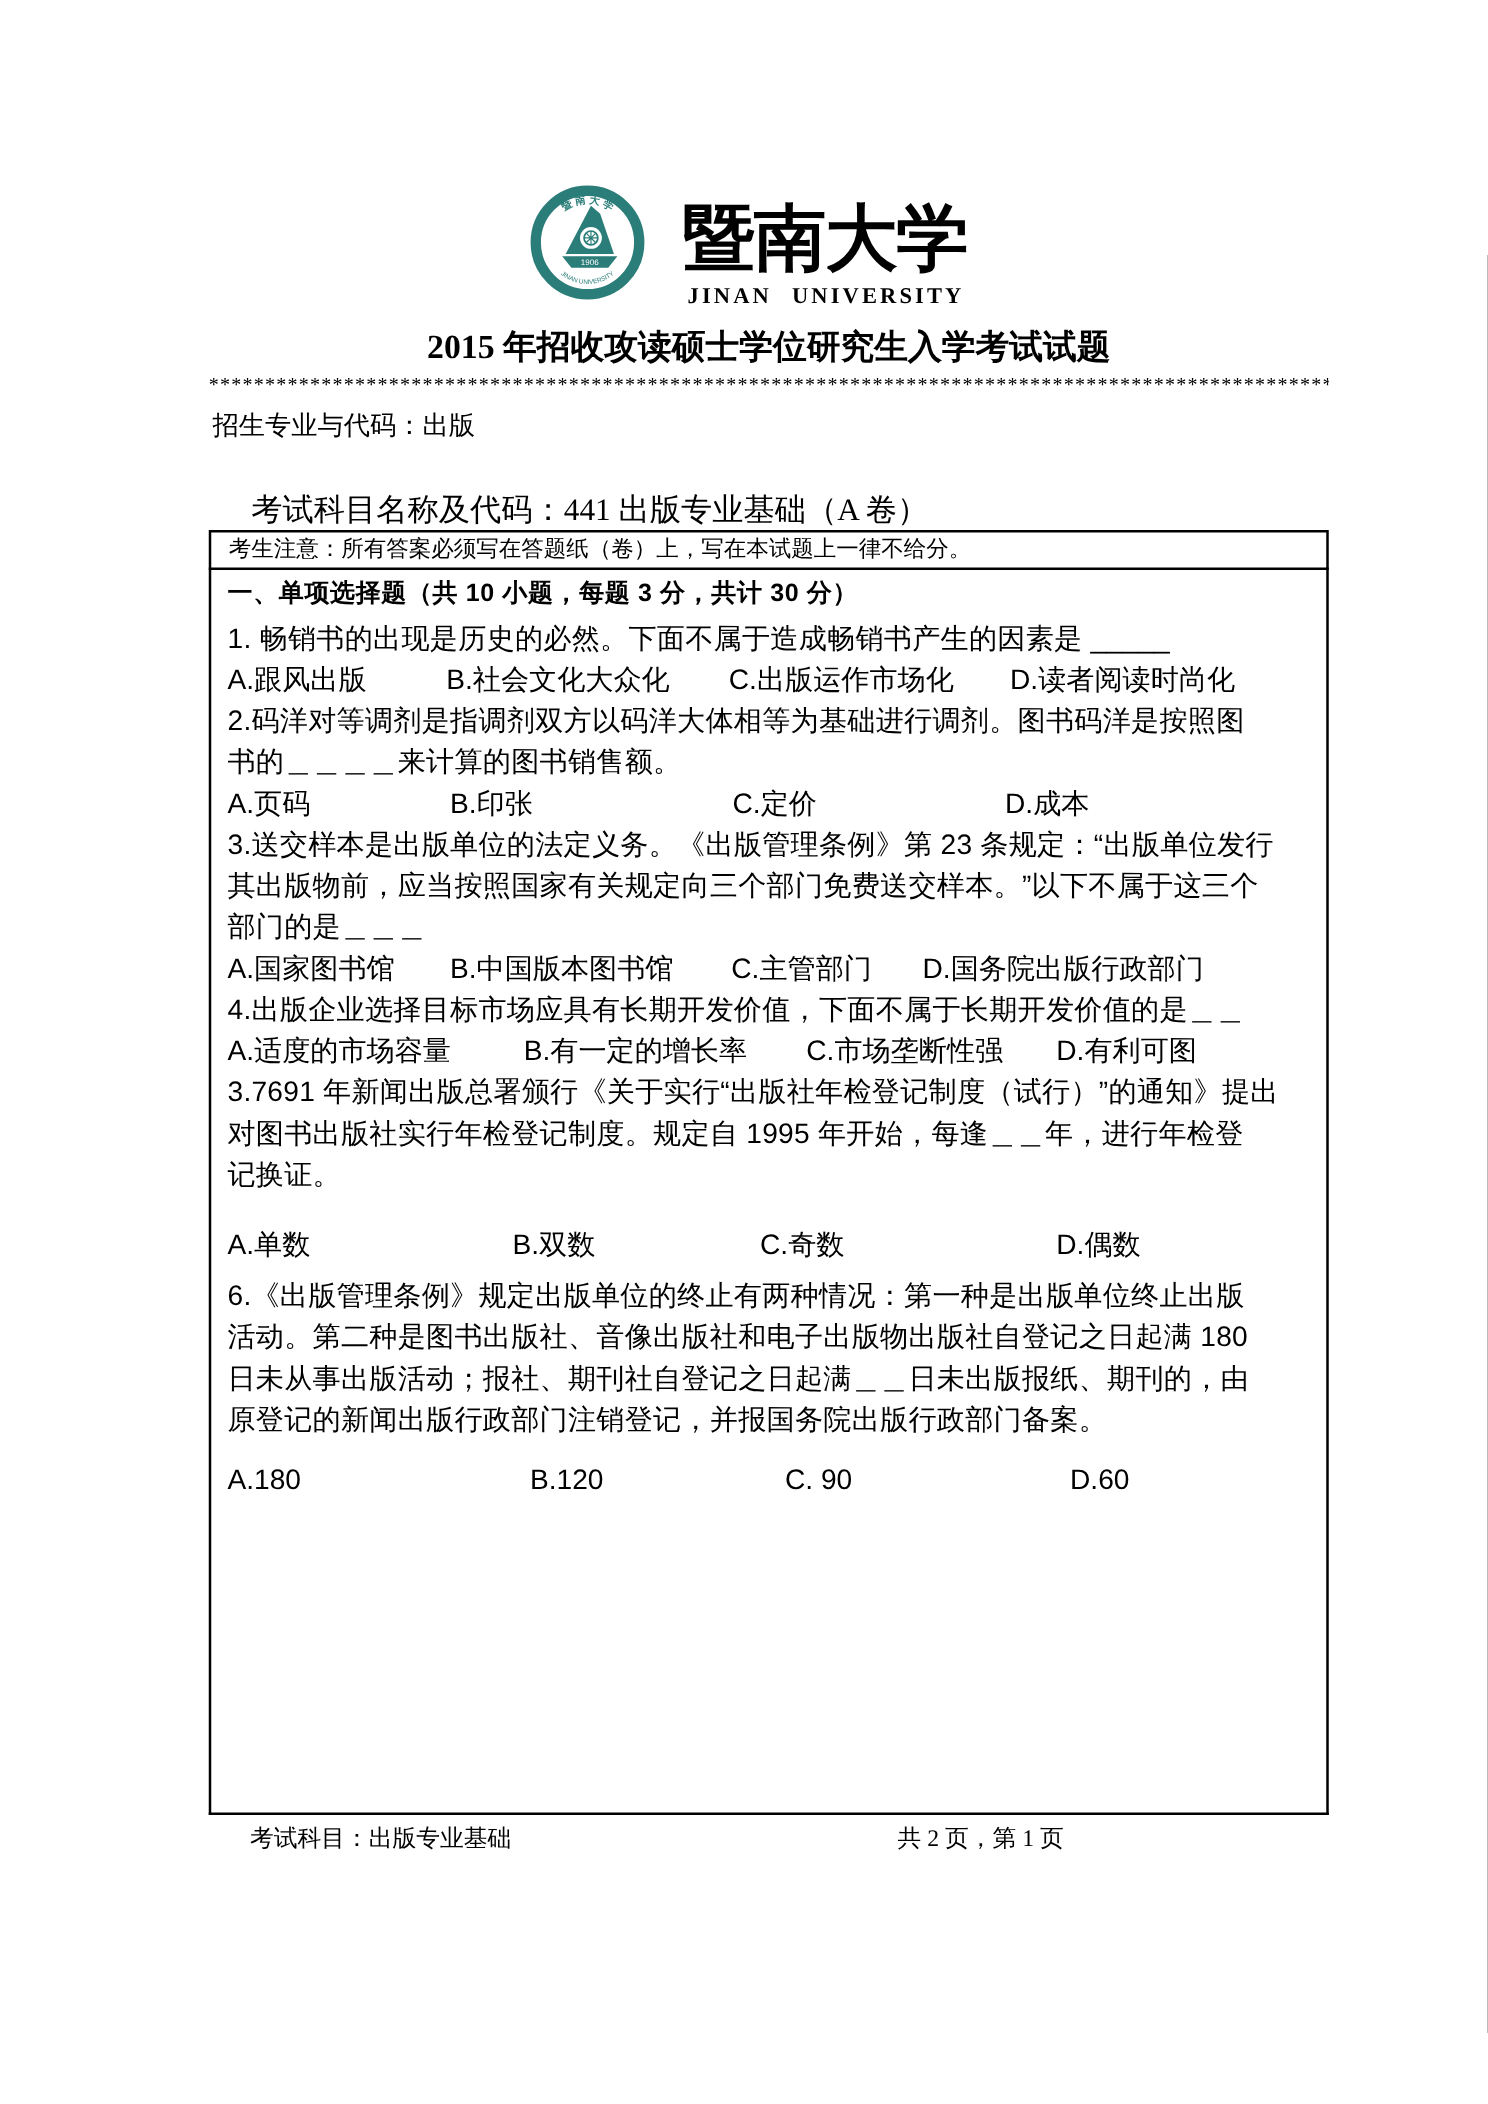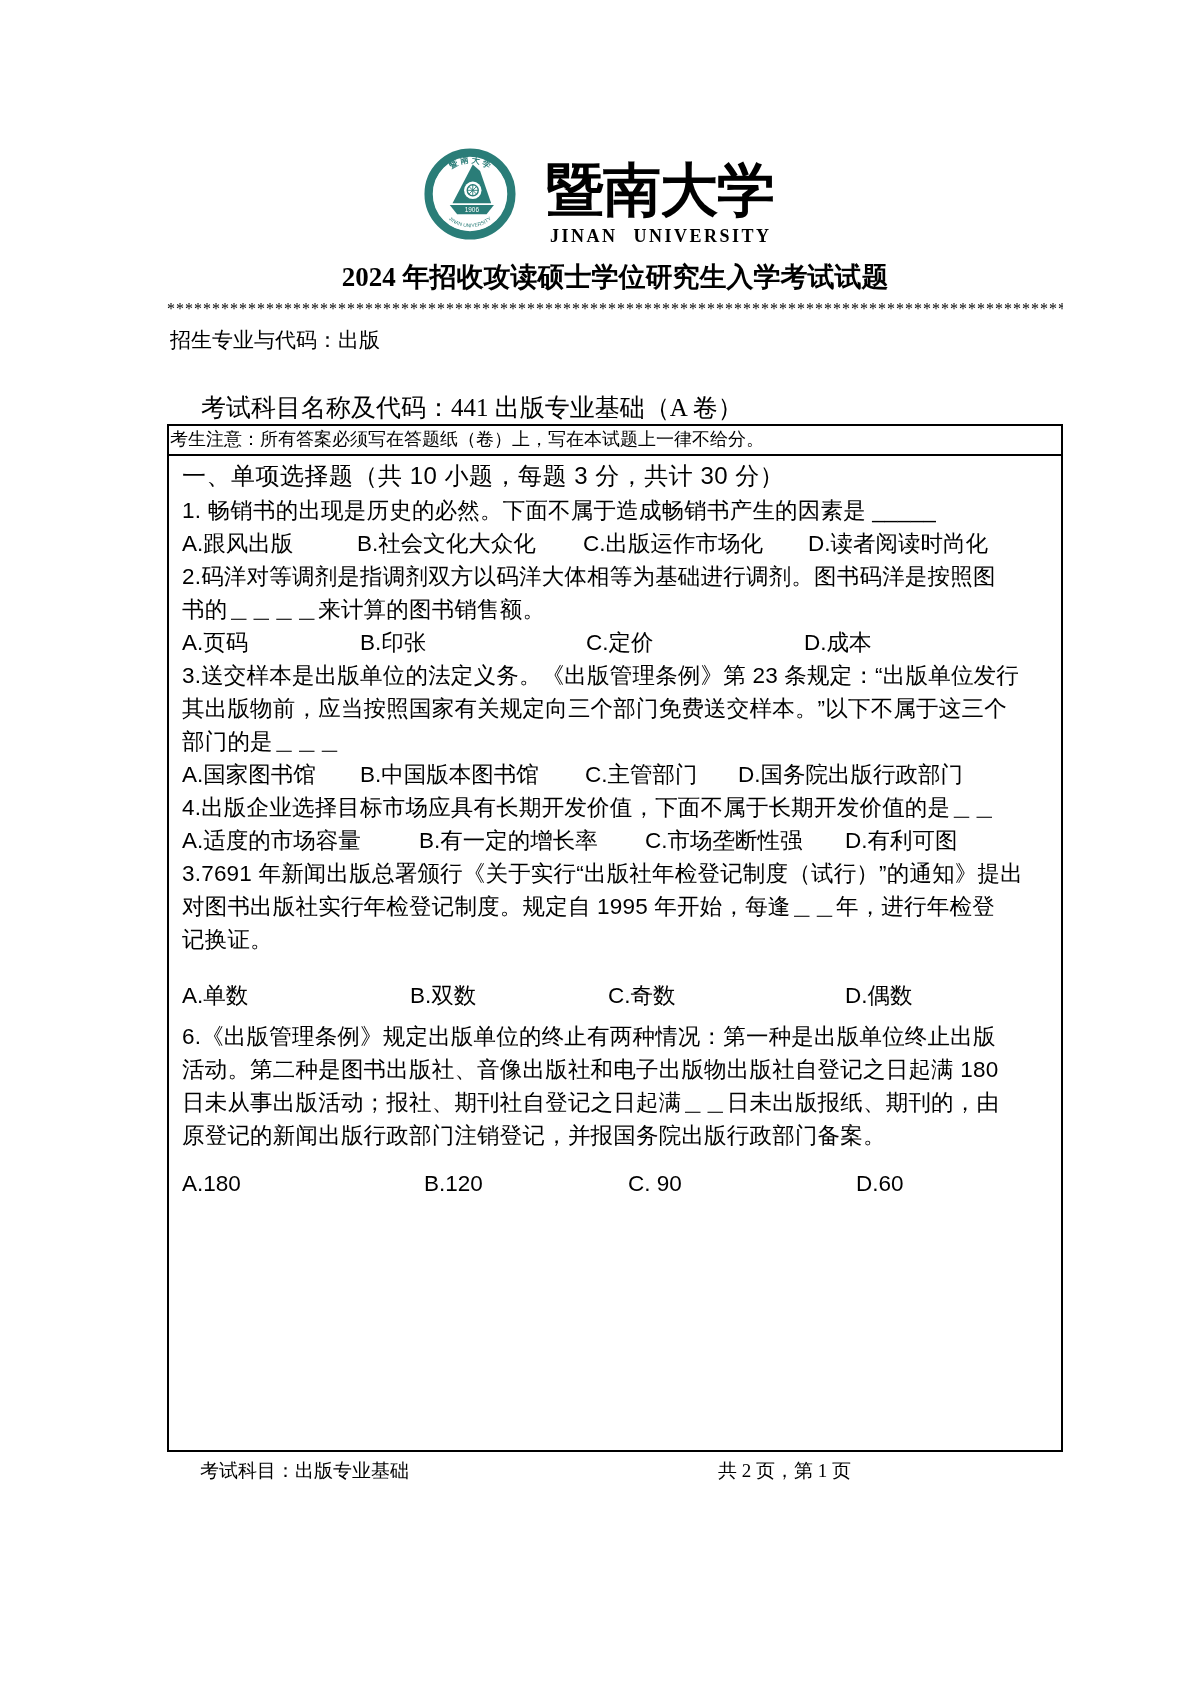--- a/index.html
+++ b/index.html
@@ -41,30 +41,30 @@
   }
   .subject-line{
     position:absolute;left:170px;top:391px;
     font-family:"Liberation Serif",serif;font-size:25px;white-space:nowrap;margin-left:31px;
   }
   
   .notice-box{
     position:absolute;left:167px;top:424px;width:896px;height:32px;
     border:2px solid #000;box-sizing:border-box;
     font-family:"Liberation Serif",serif;font-size:18px;line-height:27px;
-    padding-left:1px;white-space:nowrap;overflow:hidden;
+    padding-left:14px;white-space:nowrap;overflow:hidden;
   }
   
   .question-box{
     position:absolute;left:167px;top:454px;width:896px;height:998px;
     border:2px solid #000;border-top:none;box-sizing:border-box;
     padding:3px 13px 0 13px;overflow:hidden;
   }
   .section-heading{
-    font-size:24px;font-weight:400;line-height:37px;
+    font-size:20px;font-weight:700;line-height:37px;
     letter-spacing:0.5px;white-space:nowrap;
   }
   .q-line{font-size:22.5px;line-height:33px;letter-spacing:0.2px;white-space:nowrap;}
   .q-options{position:relative;height:33px;font-size:22.5px;line-height:33px;}
   .opt{position:absolute;top:0;left:0;white-space:nowrap;}
   .q1 .opt2{left:175px}.q1 .opt3{left:401px}.q1 .opt4{left:626px}
   .q2 .opt2{left:178px}.q2 .opt3{left:404px}.q2 .opt4{left:622px}
   .q3 .opt2{left:178px}.q3 .opt3{left:403px}.q3 .opt4{left:556px}
   .q4 .opt2{left:237px}.q4 .opt3{left:463px}.q4 .opt4{left:663px}
   .q5 .opt2{left:228px}.q5 .opt3{left:426px}.q5 .opt4{left:663px}
@@ -103,21 +103,21 @@
     <circle cx="53" cy="46" r="9.5" fill="#ffffff"></circle>
     <circle cx="53" cy="46" r="6" fill="none" stroke="#2a7d78" stroke-width="1.5"></circle>
     <path d="M53,40 v12 M47,46 h12 M49,42 l8,8 M57,42 l-8,8" stroke="#2a7d78" stroke-width="1"></path>
     <polygon points="28,62 76,62 68,72 36,72" fill="#2a7d78"></polygon>
     <text x="52" y="70" font-size="7" fill="#ffffff" text-anchor="middle" font-family="Liberation Sans, sans-serif">1906</text>
   </svg>
 
   <div class="logo-cn">暨南大学</div>
   <div class="logo-en">JINAN  UNIVERSITY</div>
 
-  <div class="doc-title">2024 年招收攻读硕士学位研究生入学考试试题</div>
+  <div class="doc-title">2015 年招收攻读硕士学位研究生入学考试试题</div>
 
   <div class="asterisk-line">********************************************************************************************************</div>
 
   <div class="major-line">招生专业与代码：出版</div>
 
   <div class="subject-line">考试科目名称及代码：441 出版专业基础（A 卷）</div>
 
   <div class="notice-box">
     <span>考生注意：所有答案必须写在答题纸（卷）上，写在本试题上一律不给分。</span>
   </div>

